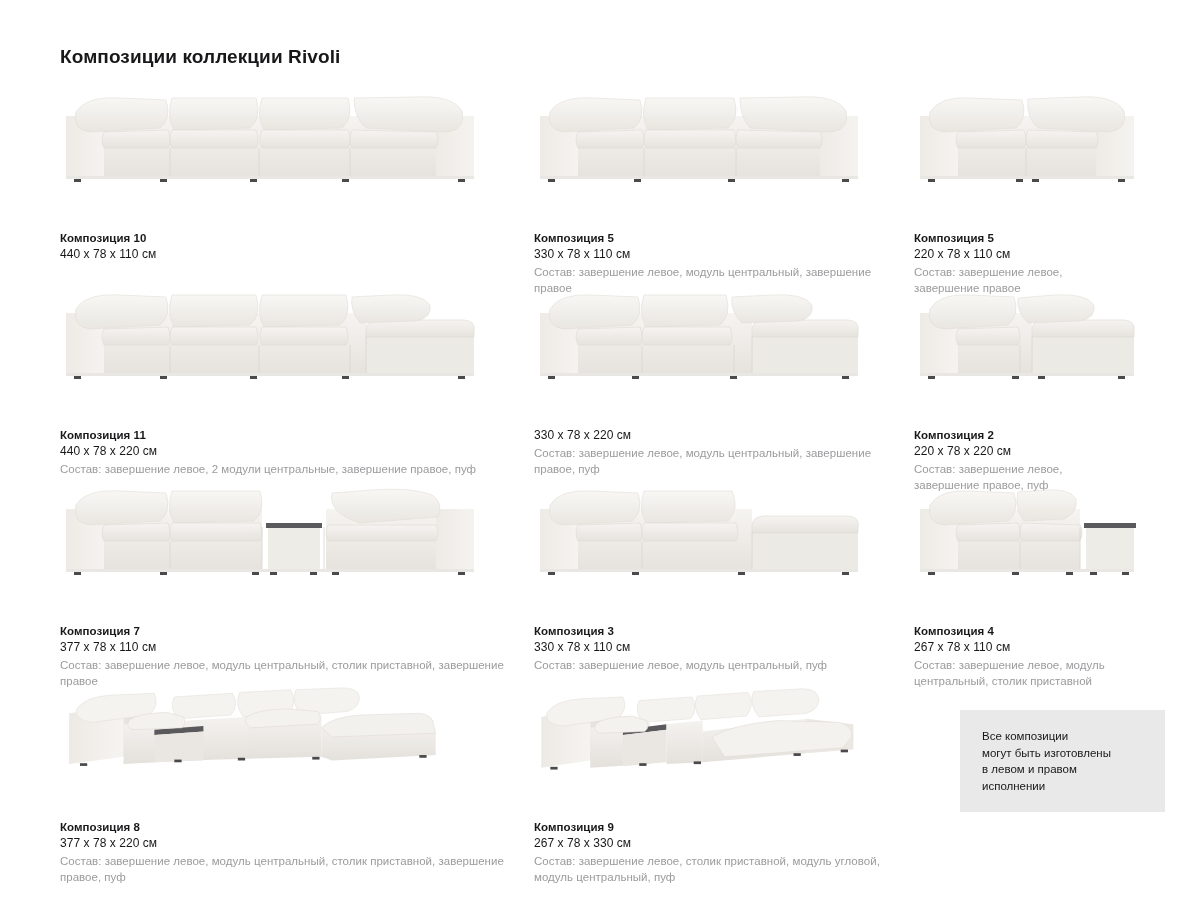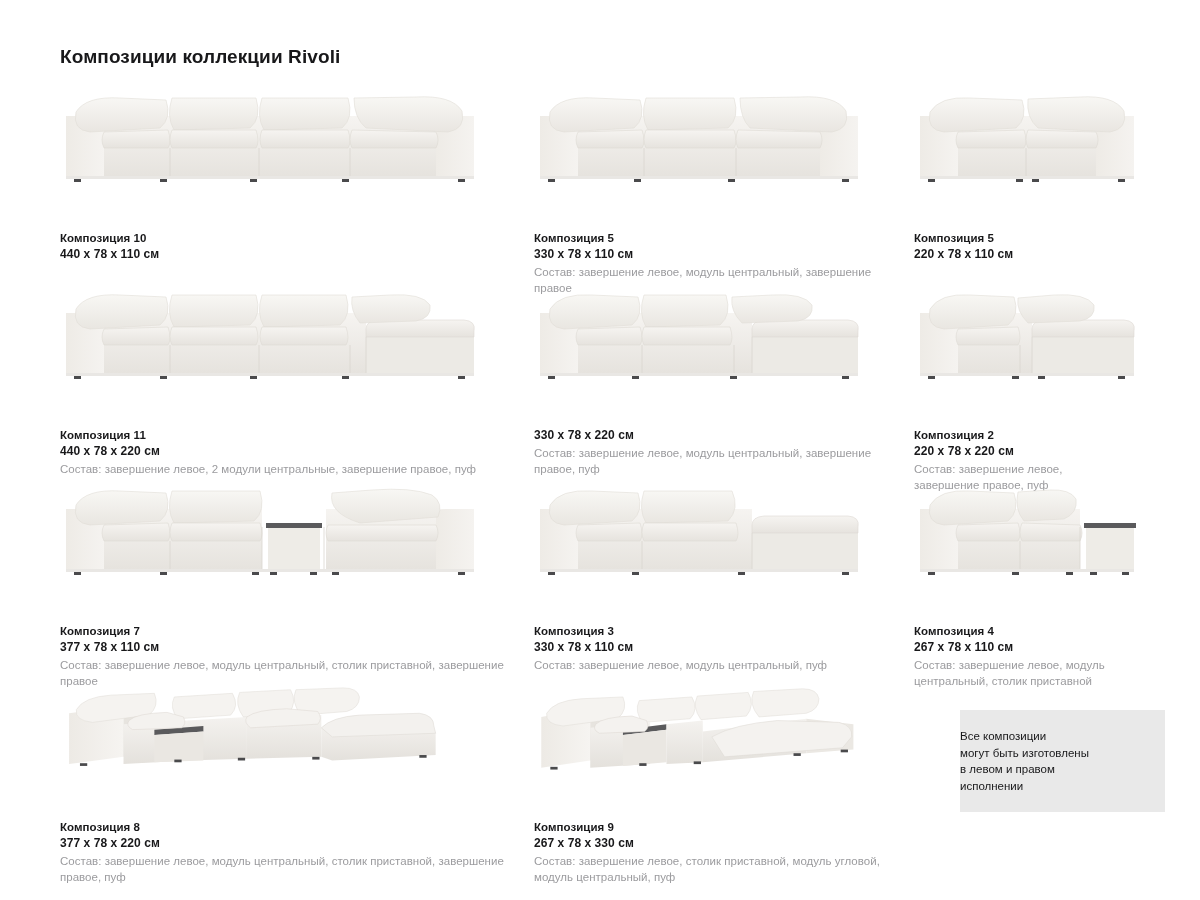--- a/index.html
+++ b/index.html
@@ -39,37 +39,38 @@
     margin-bottom:8px;
   }
   .fig svg { display:block; width:100%; height:100%; overflow:visible; }
 
   .caption { padding-right:16px;margin-top:44px; }
   .cap-name {
     font-size:11.5px; font-weight:700; color:#18181a;
     line-height:16px; letter-spacing:0.05px;
   }
   .cap-dims {
-    font-size:12px; font-weight:700; color:#18181a;
+    font-size:12px; font-weight:400; color:#18181a;
     line-height:17px; letter-spacing:0.05px;
   }
   .cap-desc {
     margin-top:1px;
     font-size:11.5px; font-weight:400; color:#9b9b9e;
     line-height:16px; letter-spacing:0.02px;
   }
 
   .note-box {
     position:absolute;
     left:960px; top:710px;
     width:205px; height:102px;
     background:#e9e9e9;
     display:flex; align-items:center;
   }
   .note-text {
+    padding-left:22px;
     font-size:11.5px; line-height:16.5px; color:#18181a; font-weight:400;
     white-space:pre-line;
   }
 </style>
 </head>
 <body>
 
 <div class="page">
 
   <div class="page-title">Композиции коллекции Rivoli</div>
@@ -197,20 +198,21 @@
               <rect x="14" y="91" width="7" height="3"></rect>
                 <rect x="102" y="91" width="7" height="3"></rect>
               <rect x="118" y="91" width="7" height="3"></rect>
                 <rect x="204" y="91" width="7" height="3"></rect>
             </g>
           </svg>
         </div>
         <div class="caption">
           <div class="cap-name">Композиция 5</div>
           <div class="cap-dims">220 x 78 x 110 см</div>
+          <div class="cap-desc">Состав: завершение левое, завершение правое</div>
         </div>
       </div>
     </div>
 
     <div class="row row-2">
 
       <div class="col col-a">
         <div class="fig">
           <svg viewBox="0 0 420 98" preserveAspectRatio="xMinYMax meet" aria-hidden="true">
             <rect x="6" y="88" width="408" height="3" fill="#e9e7e4"></rect>

